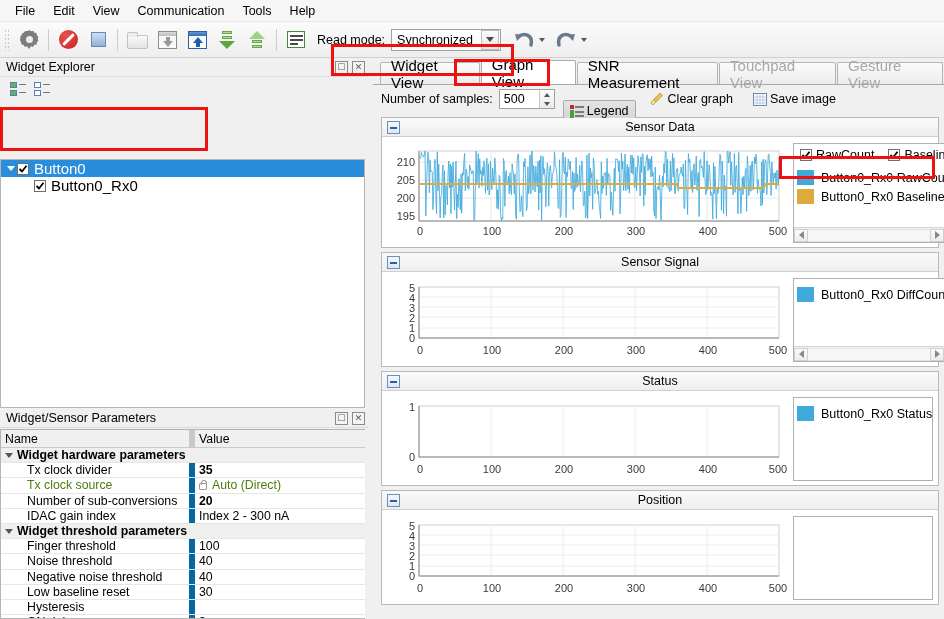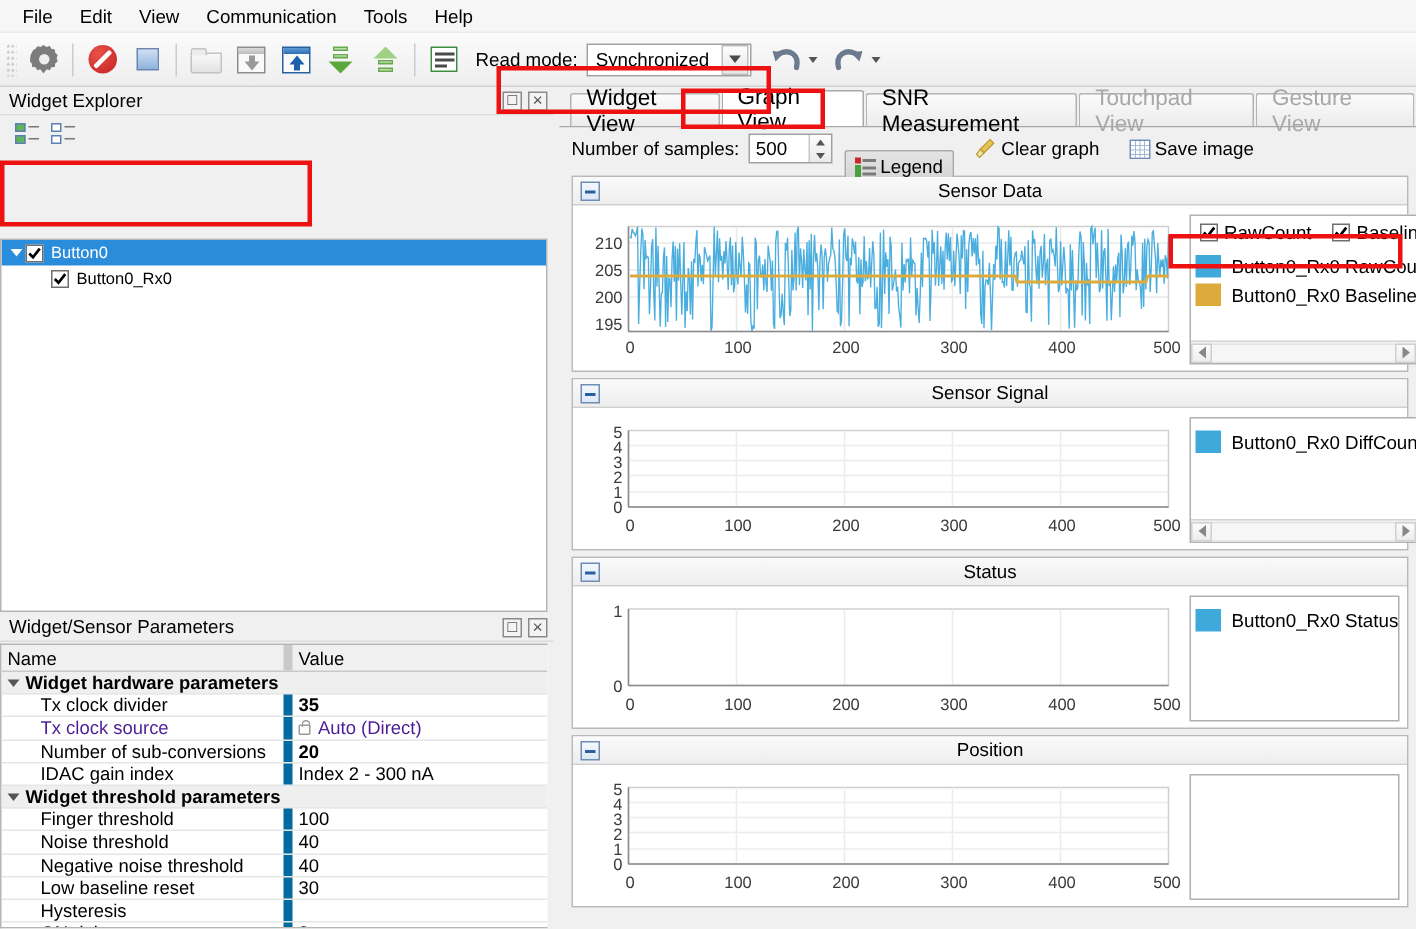--- a/index.html
+++ b/index.html
@@ -135,21 +135,21 @@
   .wx-tb-btn { width: 24px; height: 20px; display:flex;align-items:center;justify-content:center;}
   .chk-list-ic { position: relative; width: 17px; height: 14px; }
   .chk-list-ic .bx { position:absolute; left:0; width:7px;height:6px; border:1px solid #5b7fb5; background:#fff;}
   .chk-list-ic .bx.g { background:#60b45a; }
   .chk-list-ic .ln { position:absolute; left:9px; height:1.5px; background:#777; width:7px;}
 
   .tree {
     position: absolute; left: 0; top: 101px; width: 365px; height: 249px;
     background: #fff; border: 1px solid #b5b5b5; overflow: hidden;
   }
-  .tree-row { height: 17px; display: flex; align-items: center; font-size: 11px; padding-left: 4px; }
+  .tree-row { height: 17px; display: flex; align-items: center; font-size: 15px; padding-left: 4px; }
   .tree-row.sel { background: #2a8ddb; color: #fff; }
   .tw-caret { width: 12px; display: flex; align-items: center; justify-content: center; }
   .tw-caret i { width:0;height:0;border-left:4px solid transparent;border-right:4px solid transparent;border-top:5px solid #fff; }
   .cbox { width: 12px; height: 12px; border: 1px solid #6f6f6f; background: #fff; margin-right: 5px;
      display:flex; align-items:center; justify-content:center; flex: none;}
   .cbox svg { display: block; }
 
   
   .params-wrap { position: absolute; left: 0; top: 351px; width: 369px; bottom: 0; }
   .ptable { position: absolute; left:0; top: 20px; width: 365px; bottom: 0; background: #fff;
@@ -158,21 +158,21 @@
   .pname { width: 194px; border-right: 6px solid #0369a1; height: 100%; display:flex; align-items:center;
      padding-left: 4px; overflow: hidden; white-space: nowrap; }
   .pval { flex: 1; height: 100%; display: flex; align-items: center; padding-left: 4px; white-space: nowrap; }
   .hdr-row { background: #f0f0f0; border-bottom: 1px solid #c9c9c9; height: 18px; }
   .hdr-row .pname, .hdr-row .pval { border-right-color: #c9c9c9; }
   .grp-row { background: #efefef; font-weight: bold; }
   .grp-row .pname { border-right: none; }
   .grp-caret { width: 16px; display:flex; align-items:center; justify-content:center;}
   .grp-caret i { width:0;height:0;border-left:4px solid transparent;border-right:4px solid transparent;border-top:5px solid #555;}
   .indent { padding-left: 26px; }
-  .dim { color: #4c1d95; }
+  .dim { color: #4d7c0f; }
   .lock { display: inline-block; width: 8px; height: 7px; border: 1.5px solid #9a9a9a;
      position: relative; margin-right: 5px; margin-top: 2px; border-radius: 1px;}
   .lock::before { content:""; position:absolute; left:1px; top:-4px; width:4px;height:4px;
      border:1.5px solid #9a9a9a; border-bottom:none; border-radius: 3px 3px 0 0;}
 
   
   .right-col { position: absolute; left: 373px; top: 58px; right: 0; bottom: 0; background: #f0f0f0; }
   .tabbar { height: 27px; display: flex; align-items: flex-end; padding-left: 7px;
      border-bottom: 1px solid #a9a9a9; }
   .tab {

